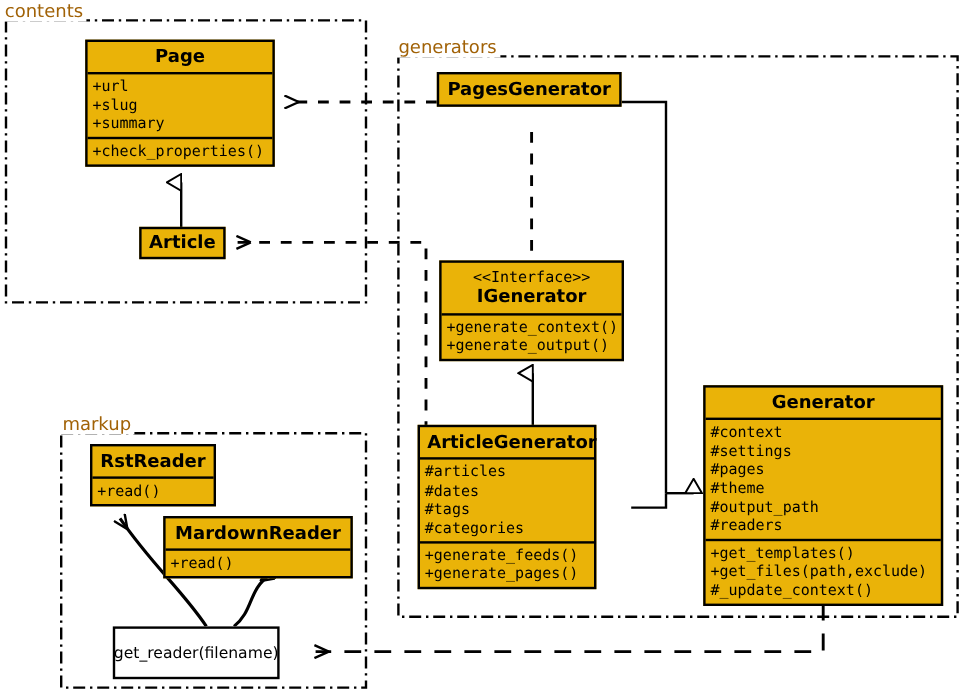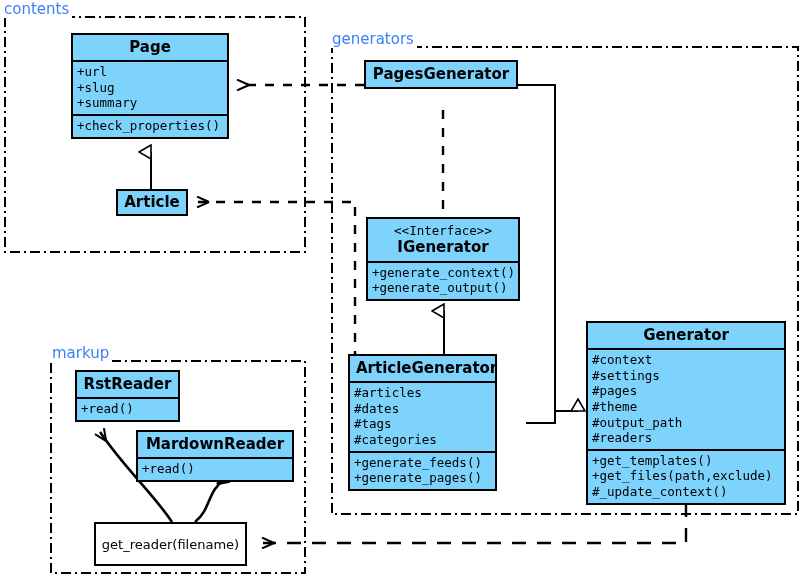--- a/index.html
+++ b/index.html
@@ -21,21 +21,21 @@
     top: 0;
     width: 803px;
     height: 579px;
     pointer-events: none;
   }
   
   .uml-class {
     position: absolute;
     box-sizing: border-box;
     border: 2px solid #000;
-    background: #7dd3fc;
+    background: #eab308;
     z-index: 5;
   }
   .uml-name {
     box-sizing: border-box;
     text-align: center;
     font-weight: bold;
     font-size: 15px;
     line-height: 1.0;
     padding: 5px 6px 5px 6px;
     color: #000;
@@ -74,21 +74,21 @@
     font-family: "DejaVu Sans", sans-serif;
     font-size: 13px;
     color: #000;
     z-index: 5;
     white-space: nowrap;
   }
   .pkg-label {
     position: absolute;
     font-family: "DejaVu Sans", sans-serif;
     font-size: 15px;
-    color: #3b82f6;
+    color: #a16207;
     background: #ffffff;
     padding: 0 3px 0 2px;
     z-index: 3;
     white-space: nowrap;
   }
 </style>
 </head>
 <body>
 
 <div id="canvas">
@@ -235,15 +235,15 @@
     </div>
   </div>
 
   <div class="uml-class" style="left:136px; top:430px; width:158px;">
     <div class="uml-name">MardownReader</div>
     <div class="uml-compartment">
       <span class="uml-row">+read()</span>
     </div>
   </div>
 
-  <div class="plain-box" style="left:94px; top:522px; width:153px; height:44px;">get_reader(filename)</div>
+  <div class="plain-box" style="left:94px; top:522px; width:139px; height:44px;">get_reader(filename)</div>
 
 </div>
 
 </body></html>

